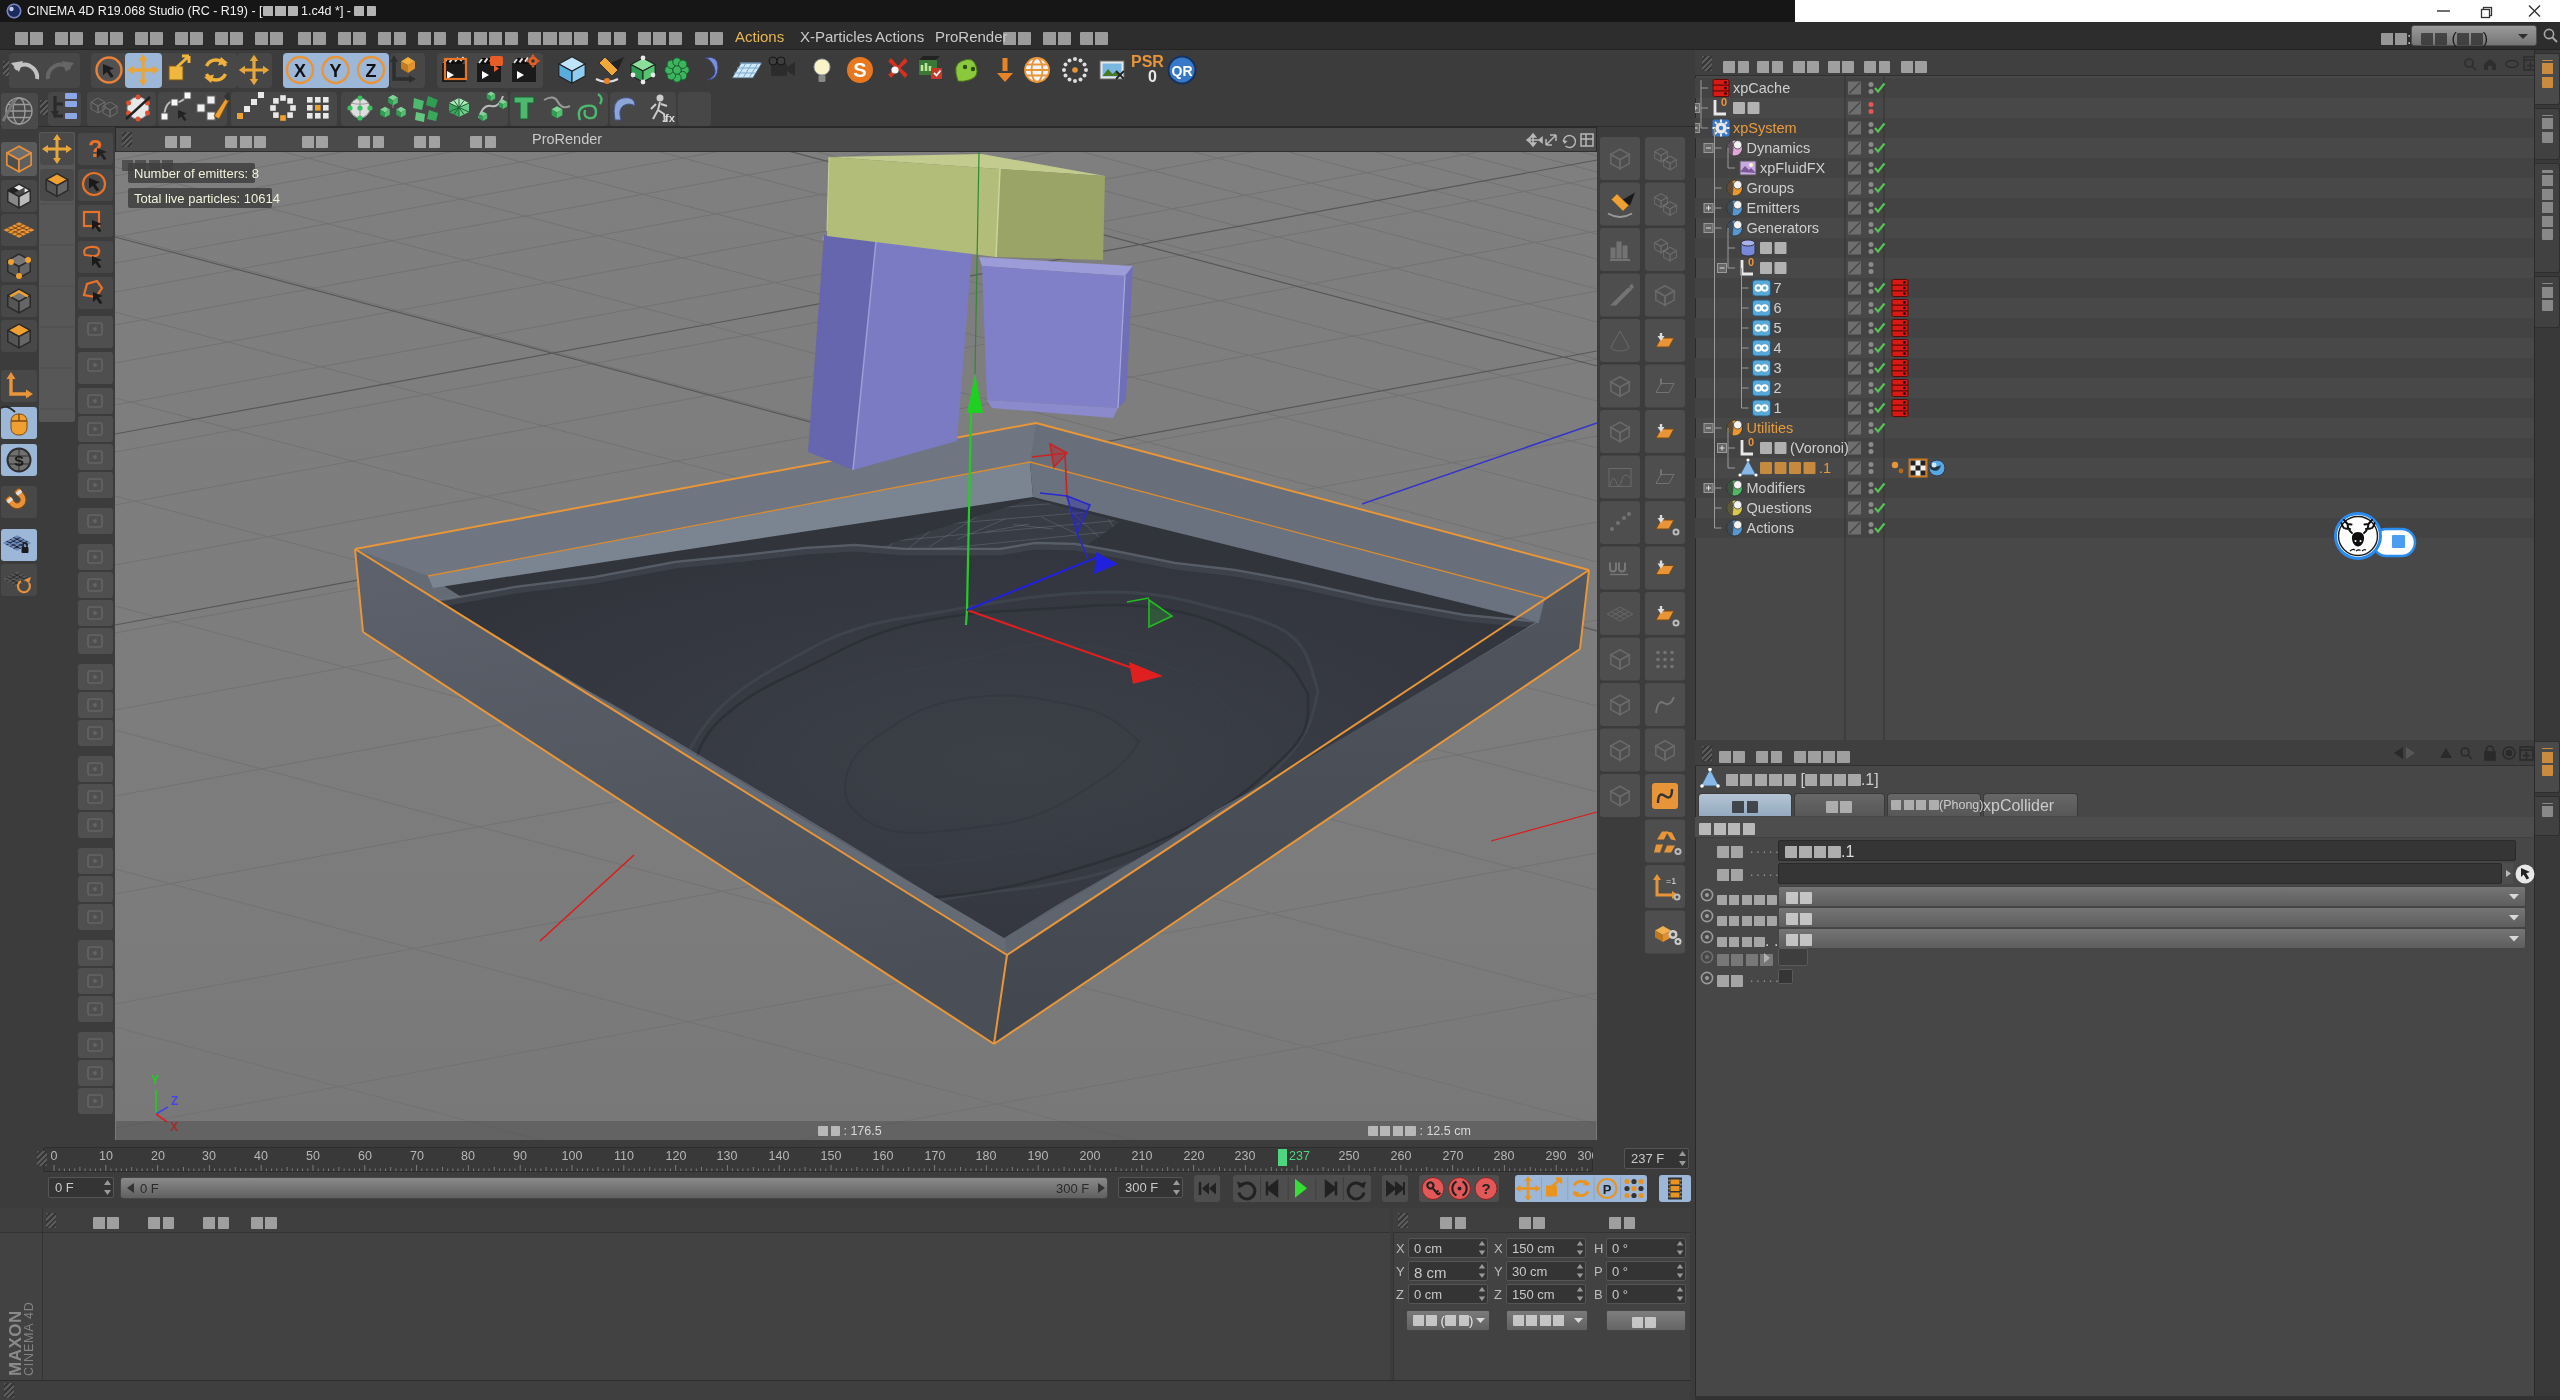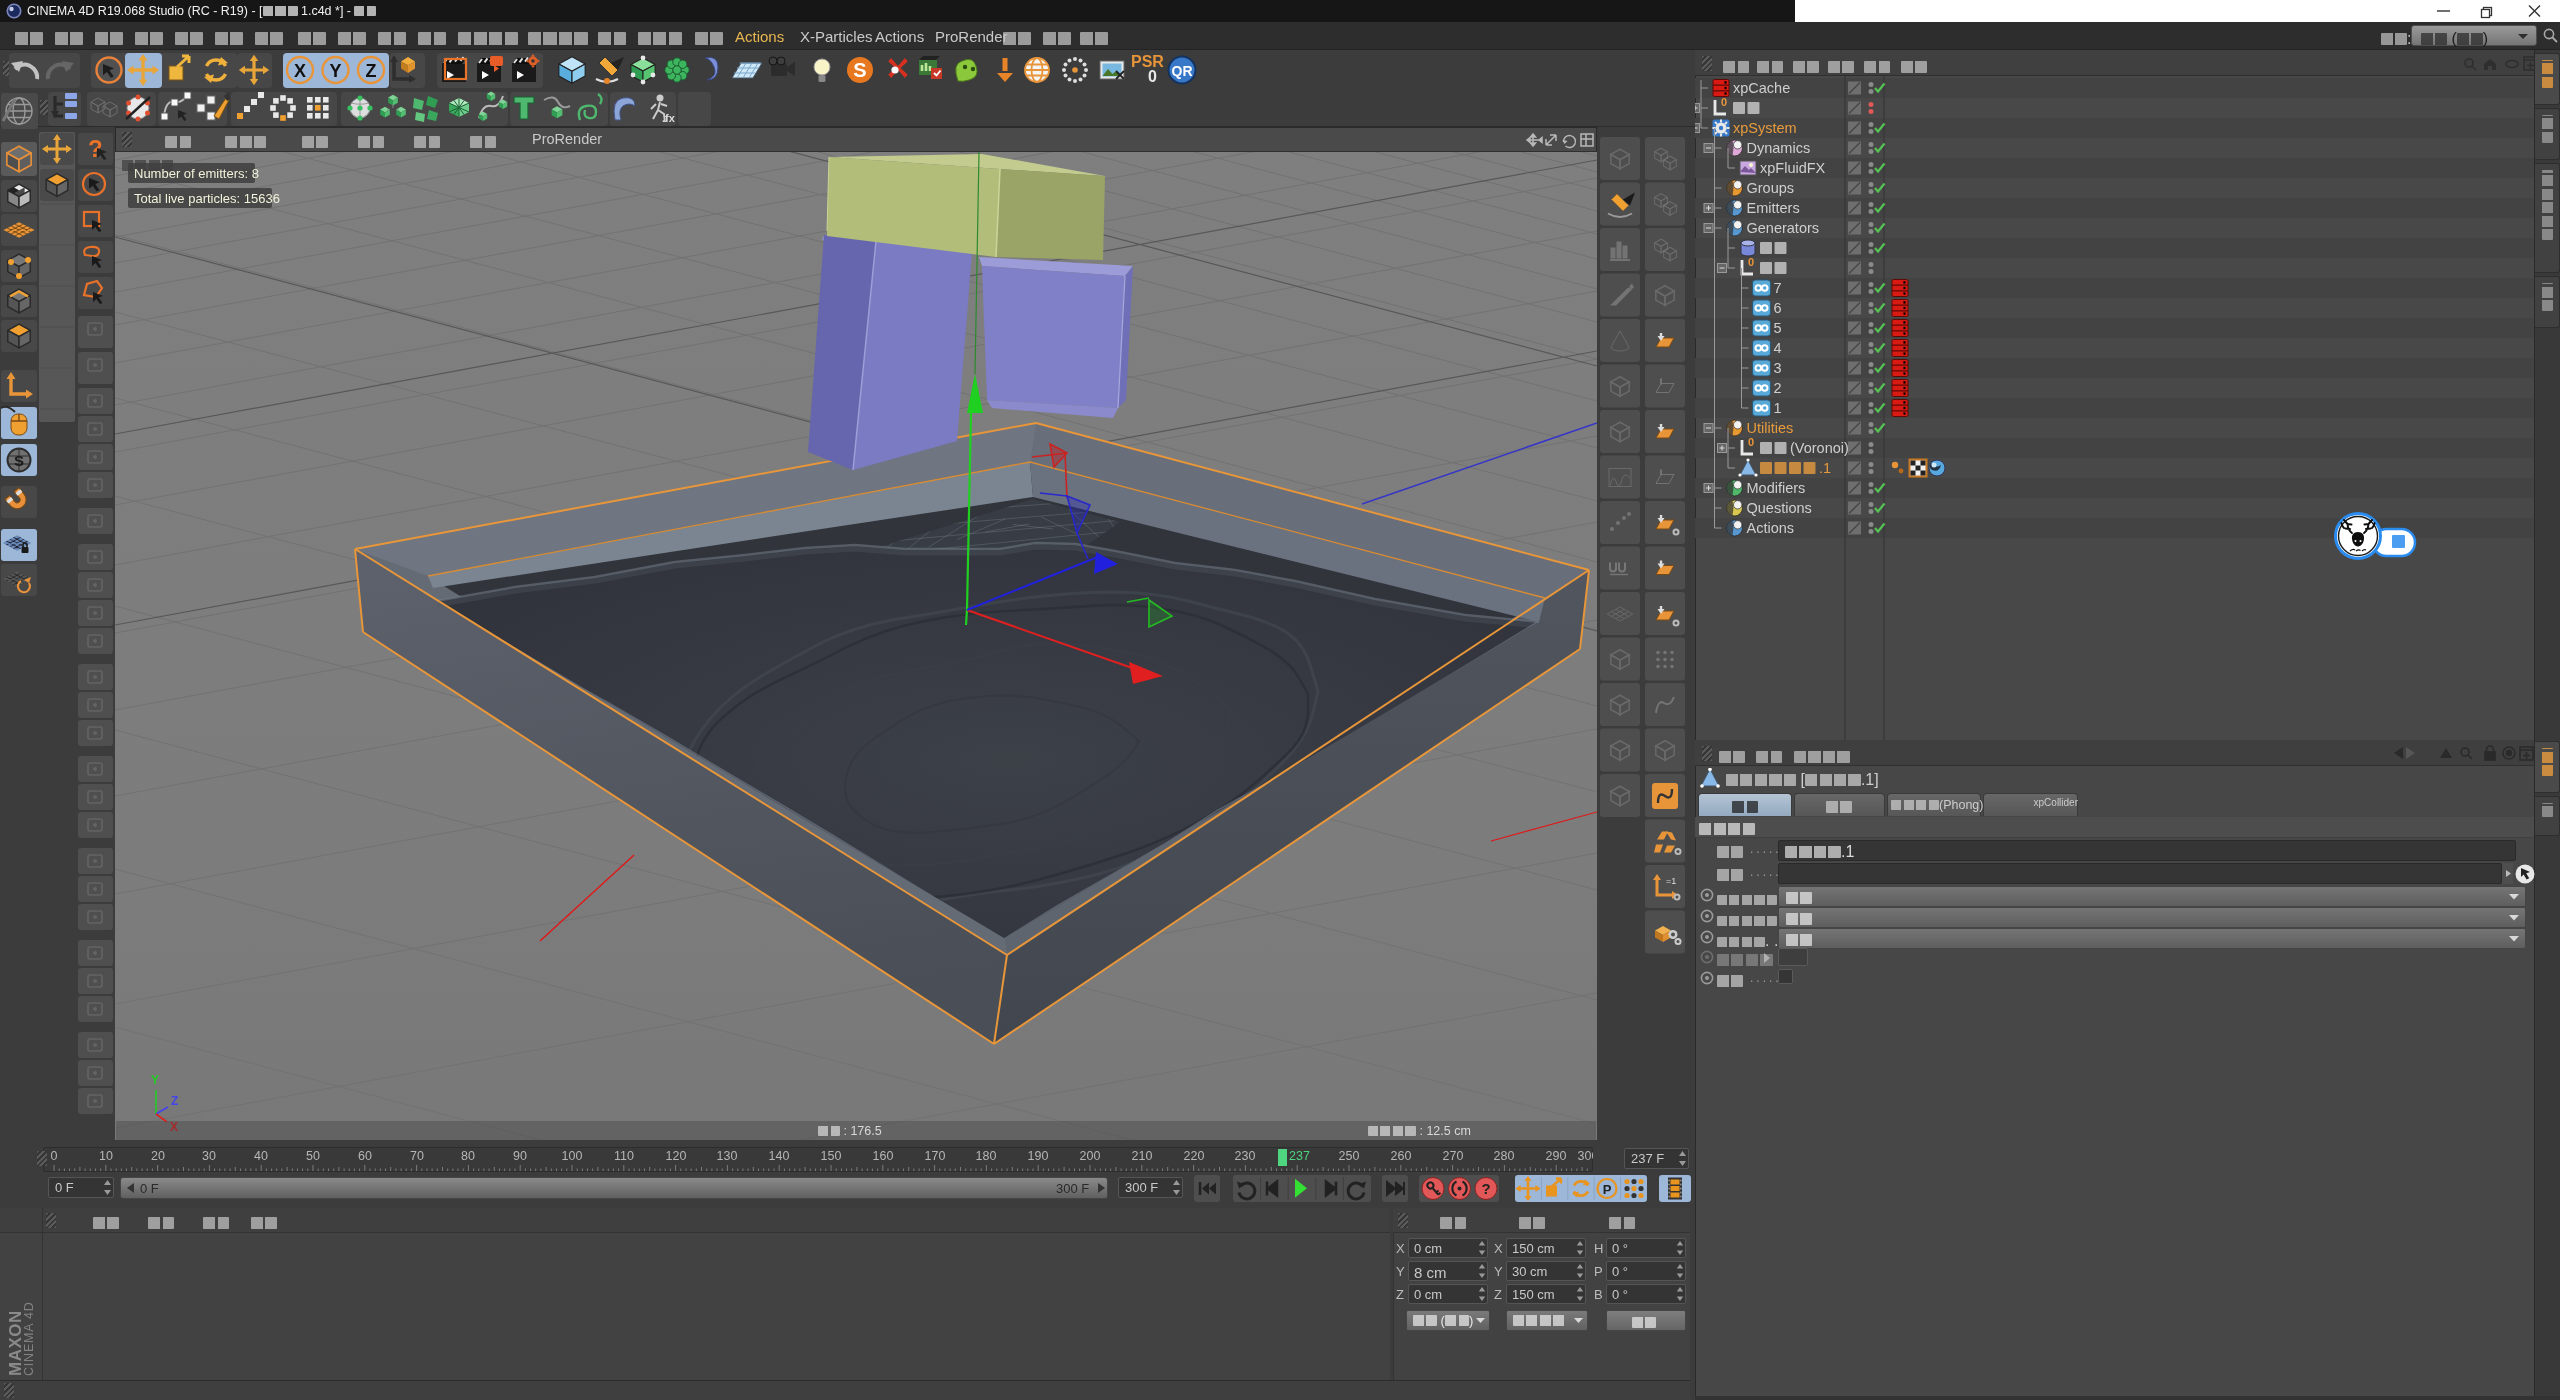--- a/index.html
+++ b/index.html
@@ -800,21 +800,21 @@
       <text x="36" y="932" fill="#22cc22">Y</text>
       <text x="56" y="953" fill="#4444ee">Z</text>
       <text x="55" y="979" fill="#dd2222">X</text>
     </g>
 <rect x="1" y="969" width="1480" height="19" fill="#3c3c3c" opacity=".35"></rect>
 </svg>
 <div class="abs" style="left:122px;top:156px;color:#3e3e3e"><i class="z" style="width:52px;height:11px;color:#3e3e3e;--cw:11px;--cg:13.5px"></i></div>
 <div class="abs" style="left:128px;top:163px;width:127px;height:20px;background:rgba(62,62,62,.85);border-radius:2px"></div>
 <div class="abs" style="left:128px;top:188px;width:144px;height:20px;background:rgba(62,62,62,.85);border-radius:2px"></div>
 <div class="txt" style="left:134px;top:166px;font-size:13px;color:#f2f2da">Number of emitters: 8</div>
-<div class="txt" style="left:134px;top:191px;font-size:13px;color:#f2f2da">Total live particles: 15636</div>
+<div class="txt" style="left:134px;top:191px;font-size:13px;color:#f2f2da">Total live particles: 10614</div>
 <div class="txt" style="left:818px;top:1124px;font-size:12.5px;color:#d8d8d8"><i class="z" style="width:22px;height:10px;color:#d8d8d8;--cw:10px;--cg:12.5px"></i> : 176.5</div>
 <div class="txt" style="left:1368px;top:1124px;font-size:12.5px;color:#d8d8d8"><i class="z" style="width:48px;height:10px;color:#d8d8d8;--cw:10px;--cg:12.5px"></i> : 12.5 cm</div>
 <svg class="abs" style="left:1598px;top:127px" width="97" height="1013">
     <rect width="97" height="1013" fill="#3c3c3c"></rect>
 <rect x="2" y="10.0" width="40" height="43" rx="3" fill="#4e4e4e"></rect>
 <g transform="translate(22,32.0) scale(1.15)" opacity="0.45" stroke="#8a8a8a" fill="none" stroke-width="1.3">
       <path d="M-8 -4l8-4.5 8 4.5-8 4.5z"></path>
       <path d="M-8 -4v8l8 4.5v-8z"></path>
       <path d="M8 -4v8l-8 4.5v-8z"></path>
     </g>
@@ -1525,21 +1525,21 @@
     <circle cx="2" cy="18" r="1.8" fill="#fff"></circle>
   </svg>
 <span class="txt" style="left:1726px;top:771px;color:#cdcdcd"><i class="z" style="width:70px;height:12px;color:#cdcdcd;--cw:12px;--cg:14.5px"></i> [<i class="z" style="width:56px;height:12px;color:#cdcdcd;--cw:12px;--cg:14.5px"></i>.1]</span>
 <div class="abs" style="left:1698px;top:793px;width:94px;height:23px;background:linear-gradient(#b4c4d4,#94aac0);border-radius:4px 4px 0 0;border:1px solid #3a3a3a;border-bottom:none"></div>
 <span class="txt" style="left:1732px;top:798px;color:#1a1a1a"><i class="z" style="width:26px;height:12px;color:#1a1a1a;--cw:12px;--cg:14.5px"></i></span>
 <div class="abs" style="left:1794px;top:793px;width:91px;height:23px;background:linear-gradient(#676767,#575757);border-radius:4px 4px 0 0;border:1px solid #3a3a3a;border-bottom:none"></div>
 <span class="txt" style="left:1826px;top:798px;color:#ccc"><i class="z" style="width:26px;height:12px;color:#ccc;--cw:12px;--cg:14.5px"></i></span>
 <div class="abs" style="left:1887px;top:793px;width:94px;height:23px;background:linear-gradient(#676767,#575757);border-radius:4px 4px 0 0;border:1px solid #3a3a3a;border-bottom:none"></div>
 <span class="txt" style="left:1891px;top:798px;font-size:12.5px;color:#ccc"><i class="z" style="width:48px;height:10px;color:#ccc;--cw:10px;--cg:12.5px"></i>(Phong)</span>
 <div class="abs" style="left:1983px;top:793px;width:95px;height:23px;background:linear-gradient(#676767,#575757);border-radius:4px 4px 0 0;border:1px solid #3a3a3a;border-bottom:none"></div>
-<span class="txt" style="left:1983px;top:797px;width:95px;text-align:right;font-size:10px;color:#ccc">xpCollider</span>
+<span class="txt" style="left:1983px;top:797px;width:95px;text-align:left;font-size:16px;color:#ccc">xpCollider</span>
 <div class="abs" style="left:1695px;top:817px;width:839px;height:21px;background:#4d4d4d;border-bottom:1px solid #404040"></div>
 <span class="txt" style="left:1699px;top:820px;color:#e2e2e2;font-weight:bold"><i class="z" style="width:56px;height:12px;color:#e2e2e2;--cw:12px;--cg:14.5px"></i></span>
 <span class="txt" style="left:1717px;top:843px;color:#c9c9c9"><i class="z" style="width:26px;height:12px;color:#c9c9c9;--cw:12px;--cg:14.5px"></i></span>
 <span class="txt" style="left:1750px;top:842px;font-size:12px;letter-spacing:3px;color:#9a9a9a">.....</span>
 <div class="abs" style="left:1778px;top:840px;width:738px;height:21px;background:#353535;border:1px solid #2a2a2a;border-radius:2px"></div>
 <span class="txt" style="left:1785px;top:843px;color:#dcdcdc"><i class="z" style="width:56px;height:12px;color:#dcdcdc;--cw:12px;--cg:14.5px"></i>.1</span>
 <span class="txt" style="left:1717px;top:866px;color:#c9c9c9"><i class="z" style="width:26px;height:12px;color:#c9c9c9;--cw:12px;--cg:14.5px"></i></span>
 <span class="txt" style="left:1750px;top:865px;font-size:12px;letter-spacing:3px;color:#9a9a9a">.....</span>
 <div class="abs" style="left:1778px;top:863px;width:724px;height:21px;background:#353535;border:1px solid #2a2a2a;border-radius:2px"></div>
 <svg class="abs" style="left:2502px;top:863px" width="34" height="22">

